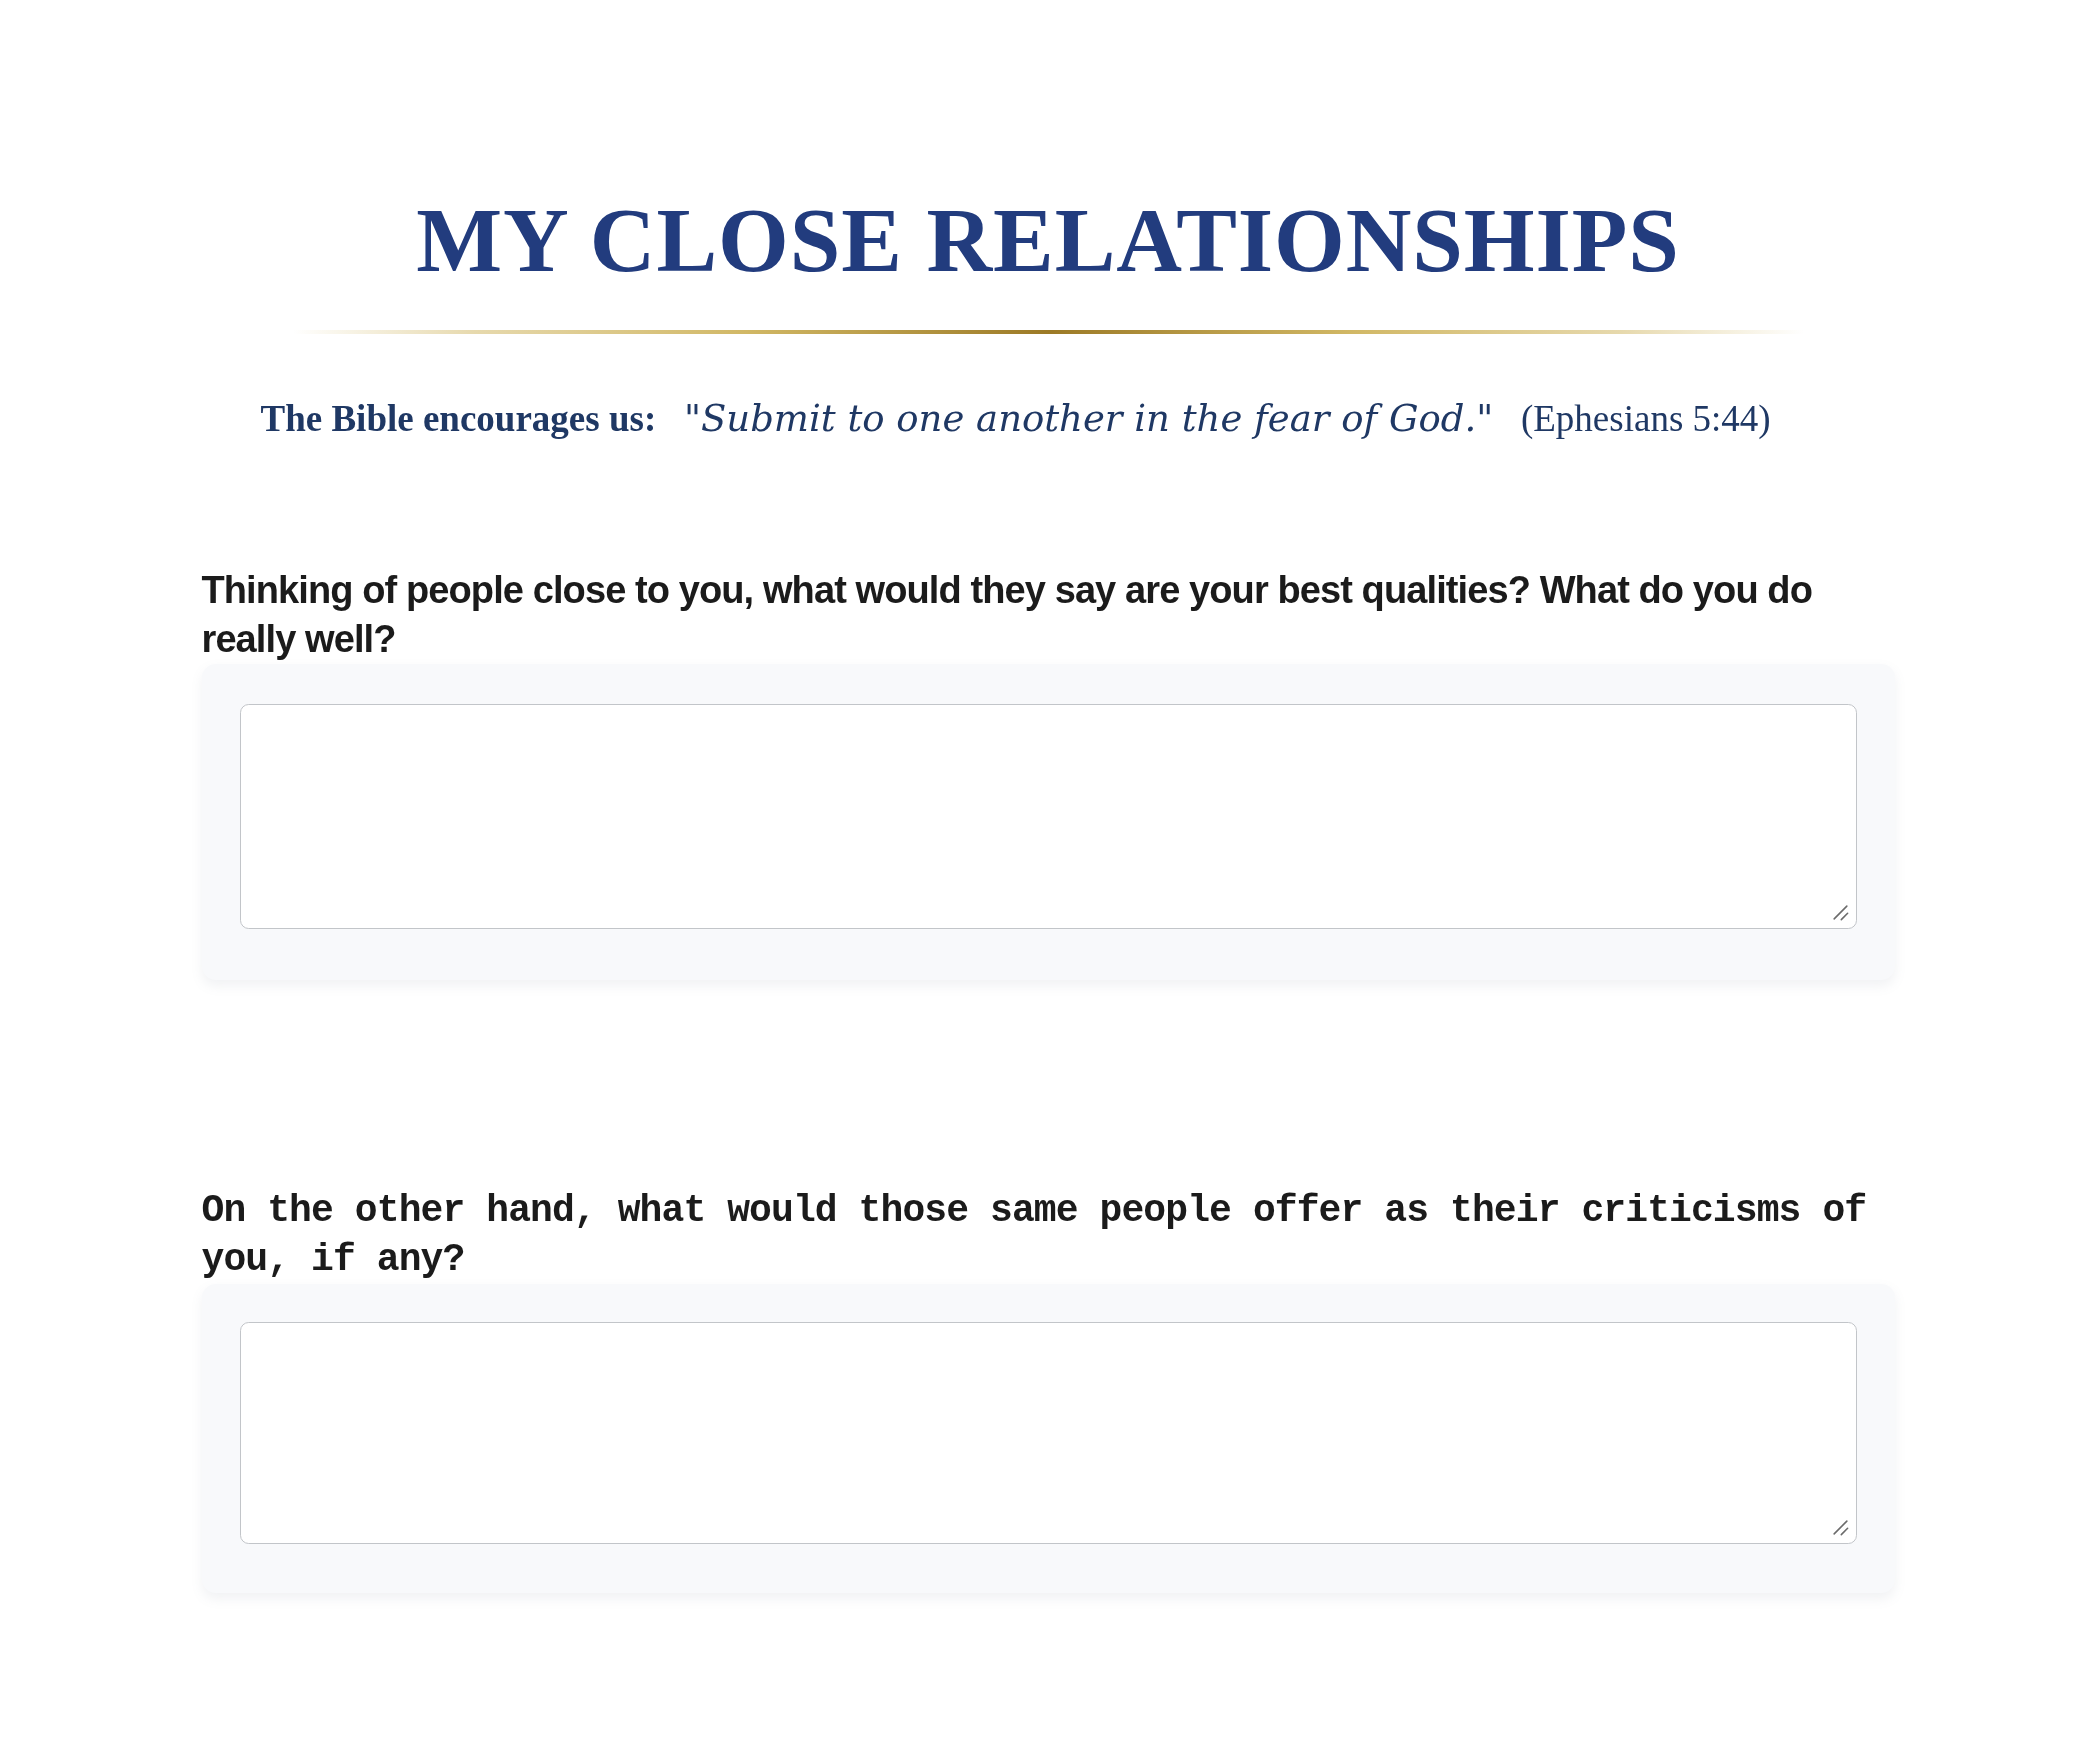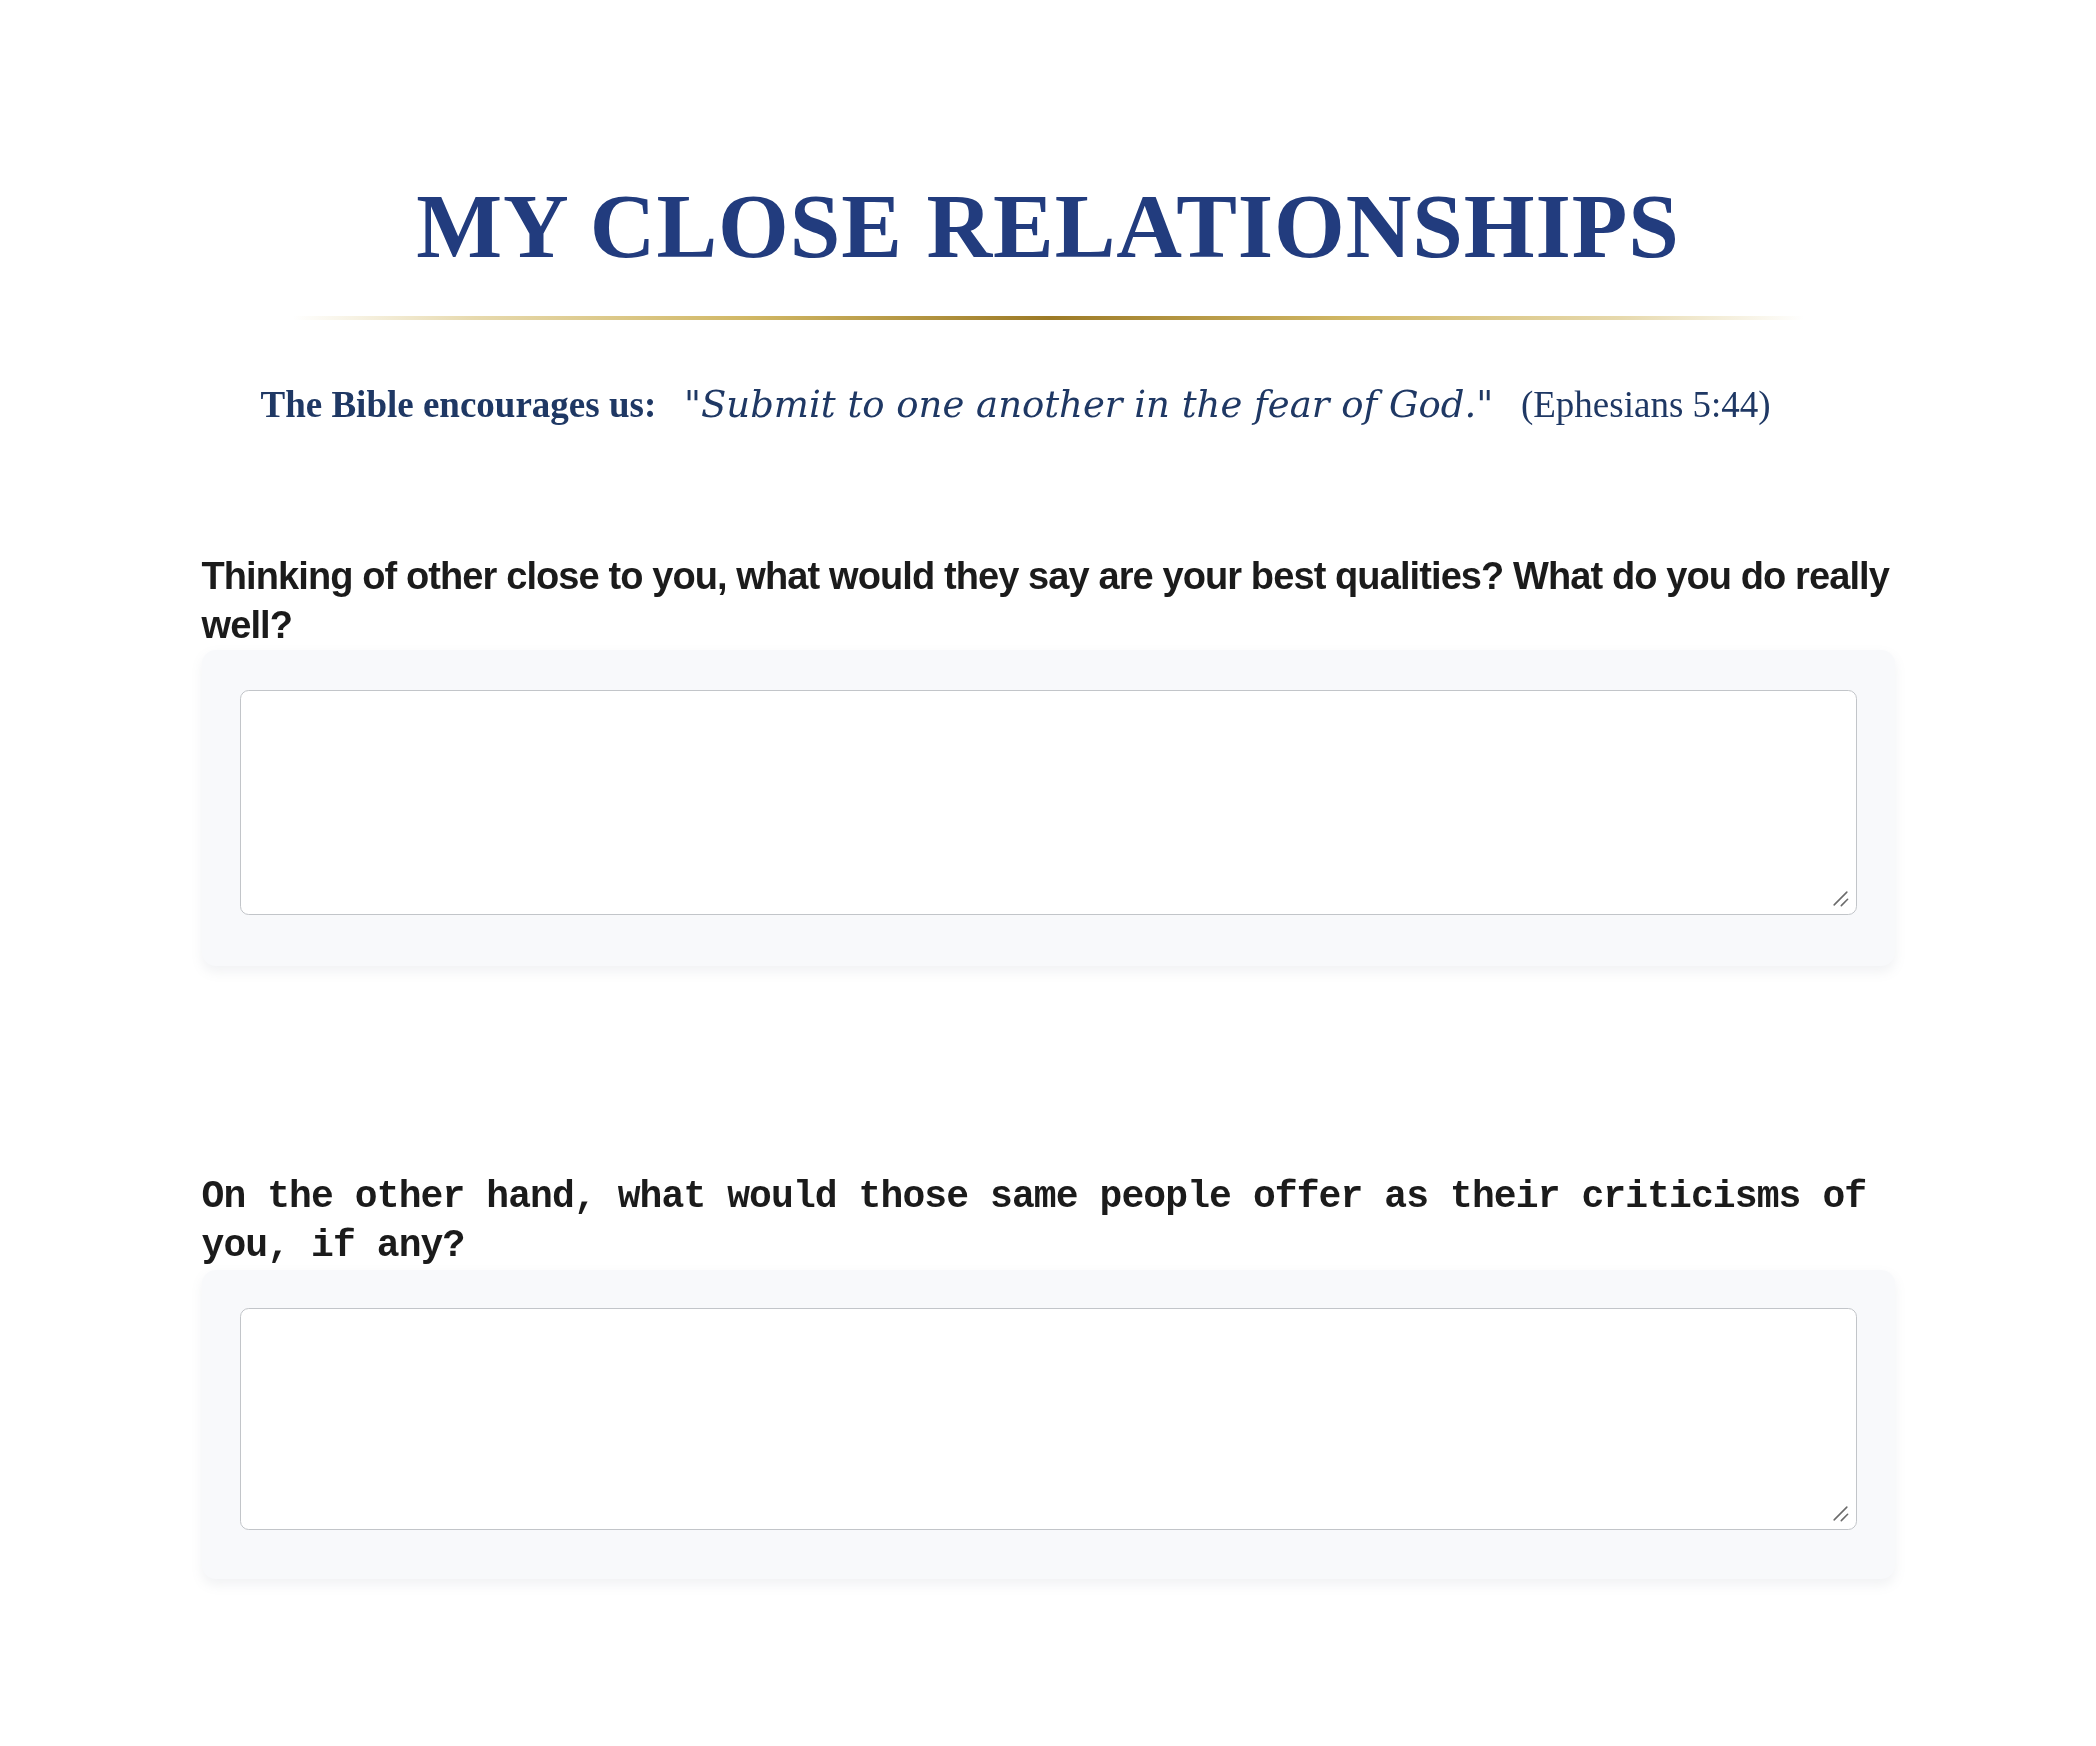--- a/index.html
+++ b/index.html
@@ -14,21 +14,21 @@
   }
   *{margin:0;padding:0;box-sizing:border-box;}
   html,body{background:var(--page-bg);}
   body{
     width:2096px;height:1747px;
     font-family:"Liberation Sans", sans-serif;
     overflow:hidden;
   }
   .content{
     width:1693px;
-    margin:0 auto;
+    margin:14px auto;
   }
   .page-title{
     padding-top:178px;
     font-family:"Liberation Serif","DejaVu Serif",serif;
     font-weight:bold;
     font-size:91px;
     line-height:98px;
     letter-spacing:0.9px;
     color:var(--title-navy);
     text-align:center;
@@ -133,21 +133,21 @@
   <div class="gold-divider"></div>
 
   <p class="scripture">
     <span class="lead">The Bible encourages us:</span>
     <span>&nbsp;</span>
     <span class="quote">"Submit to one another in the fear of God."</span>
     <span>&nbsp;</span>
     <span class="reference">(Ephesians 5:44)</span>
   </p>
 
-  <p class="question">Thinking of other close to you, what would they say are your best qualities? What do you do really well?</p>
+  <p class="question">Thinking of people close to you, what would they say are your best qualities? What do you do really well?</p>
 
   <div class="answer-panel">
     <div class="ta-wrap">
       <textarea class="answer" style=""></textarea>
       <span class="resize-handle">
         <svg viewBox="0 0 24 24" width="19" height="19">
           <line x1="4" y1="20" x2="20" y2="4"></line>
           <line x1="13" y1="21" x2="21" y2="13"></line>
         </svg>
       </span>

